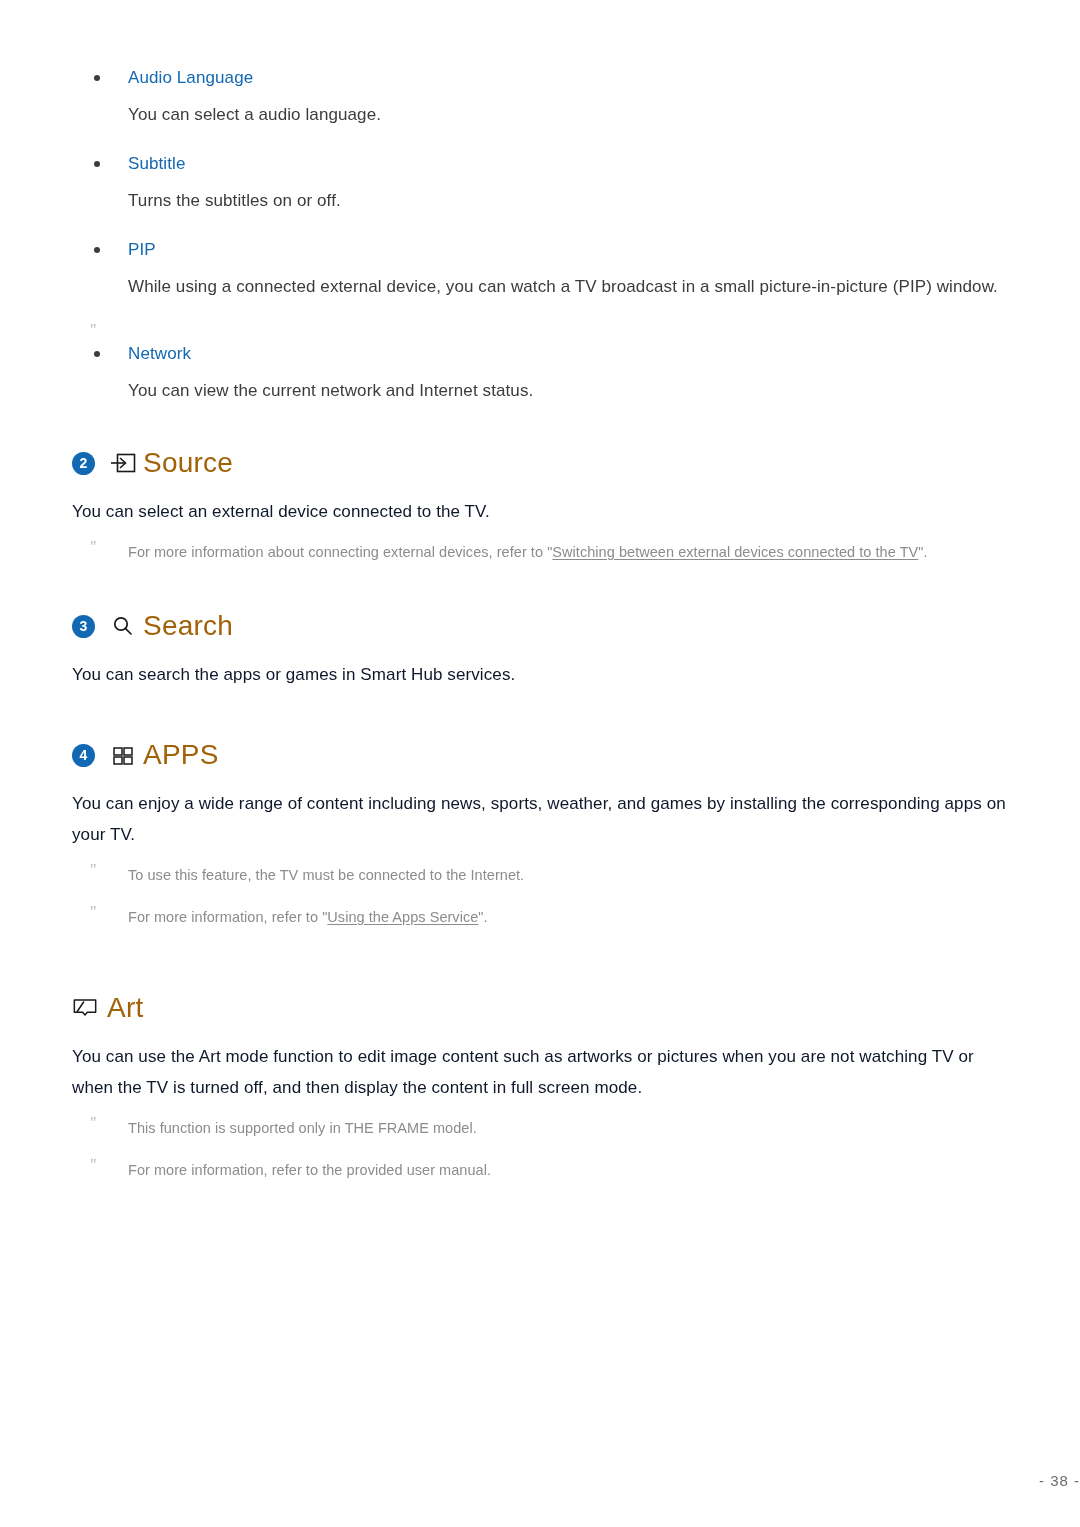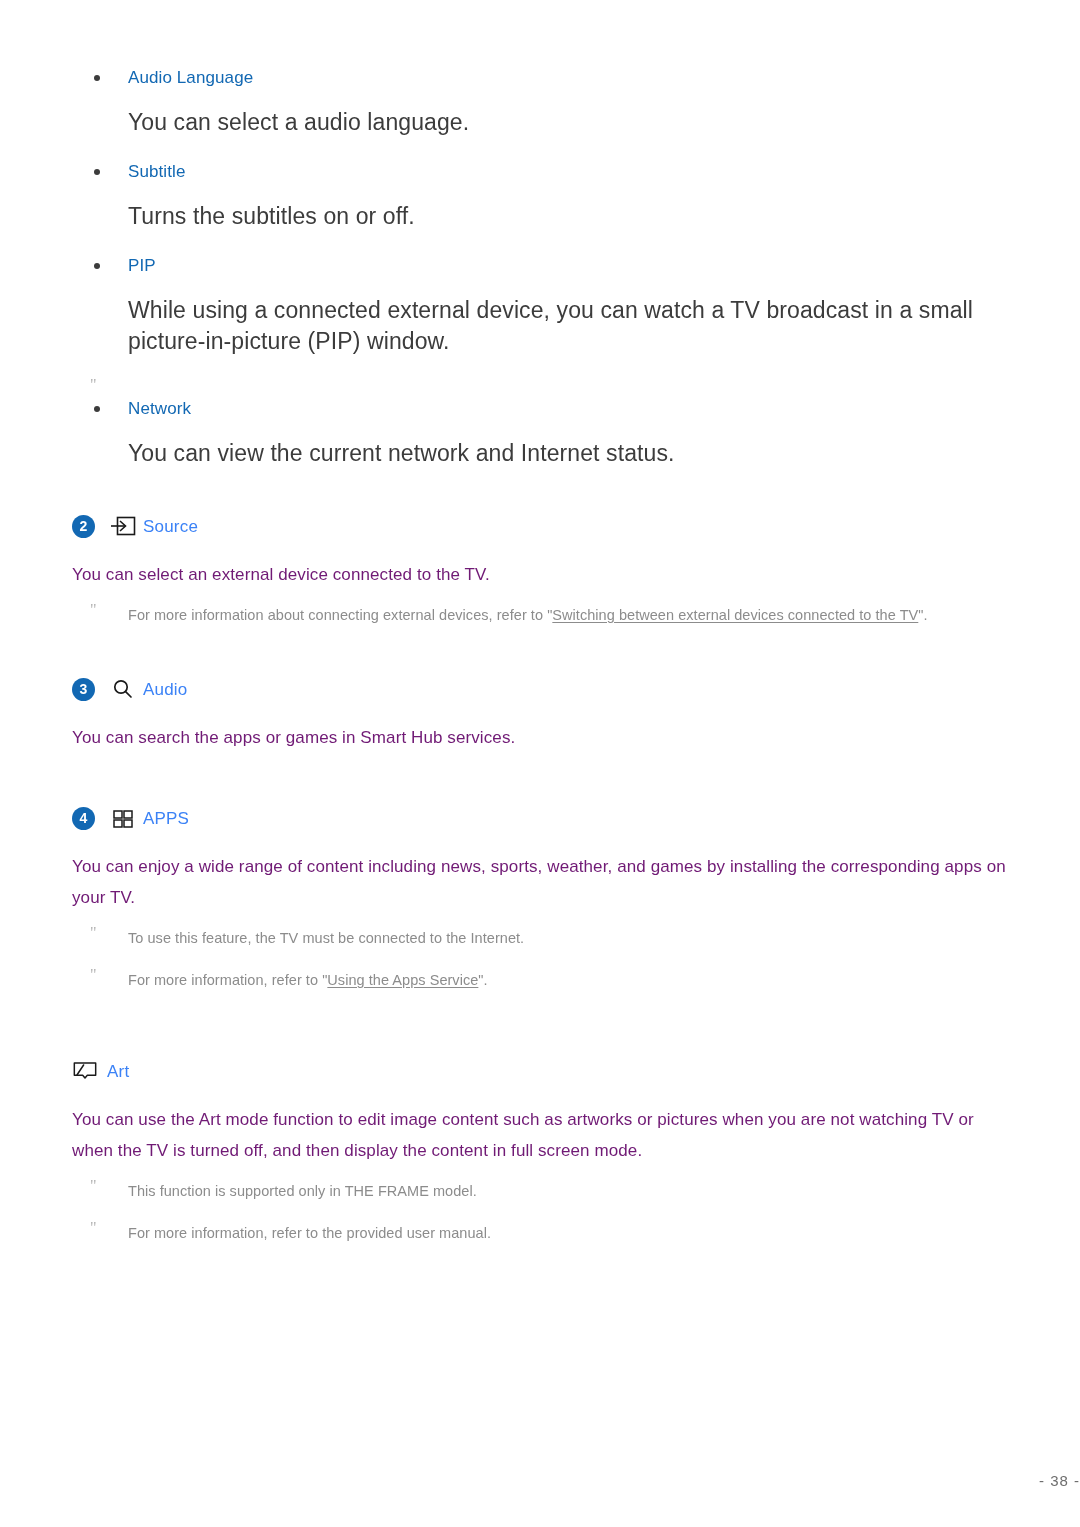--- a/index.html
+++ b/index.html
@@ -41,24 +41,24 @@
     border-radius: 50%;
     background: #3c3c3c;
   }
   .opt-title {
     color: #1268b3;
     font-size: 17px;
     line-height: 31px;
     letter-spacing: .1px;
   }
   .opt-desc {
-    font-size: 23px;
+    font-size: 17px;
     line-height: 31px;
     color: #3c3c3c;
-    margin-top: 14px;
+    margin-top: 6px;
     letter-spacing: .1px;
   }
   .opt-gap { height: 16px; }
 
   
   .note {
     position: relative;
     padding-left: 56px;
     color: #8c8c8c;
     font-size: 14.5px;
@@ -108,29 +108,29 @@
   .sec-icon {
     width: 26px;
     height: 24px;
     margin-right: 7px;
     flex: 0 0 auto;
     display: inline-flex;
     align-items: center;
     justify-content: center;
   }
   .sec-title {
-    color: #3b82f6;
-    font-size: 17px;
+    color: #a16207;
+    font-size: 28px;
     letter-spacing: .2px;
     line-height: 1;
   }
   .sec-body {
     font-size: 17px;
     line-height: 31px;
-    color: #701a75;
+    color: #0f172a;
     margin-top: 16px;
     letter-spacing: .1px;
   }
   .sec-notes { margin-top: 12px; }
   .sec-notes .note { margin-bottom: 16px; }
 
   
   .footer {
     position: absolute;
     left: 0;
@@ -204,21 +204,21 @@
 
   <div class="section" style="margin-top:44px">
     <div class="sec-head">
       <span class="badge">3</span>
       <span class="sec-icon">
         <svg width="24" height="22" viewBox="0 0 24 22" aria-hidden="true">
           <circle cx="10" cy="9" r="6.2" fill="none" stroke="#1a1a1a" stroke-width="1.7"></circle>
           <line x1="14.6" y1="13.6" x2="20" y2="19" stroke="#1a1a1a" stroke-width="1.7" stroke-linecap="round"></line>
         </svg>
       </span>
-      <span class="sec-title">Audio</span>
+      <span class="sec-title">Search</span>
     </div>
     <div class="sec-body">You can search the apps or games in Smart Hub services.</div>
   </div>
 
   <div class="section" style="margin-top:48px">
     <div class="sec-head">
       <span class="badge">4</span>
       <span class="sec-icon">
         <svg width="24" height="22" viewBox="0 0 24 22" aria-hidden="true">
           <rect x="3" y="4" width="8" height="7" fill="none" stroke="#1a1a1a" stroke-width="1.5"></rect>

